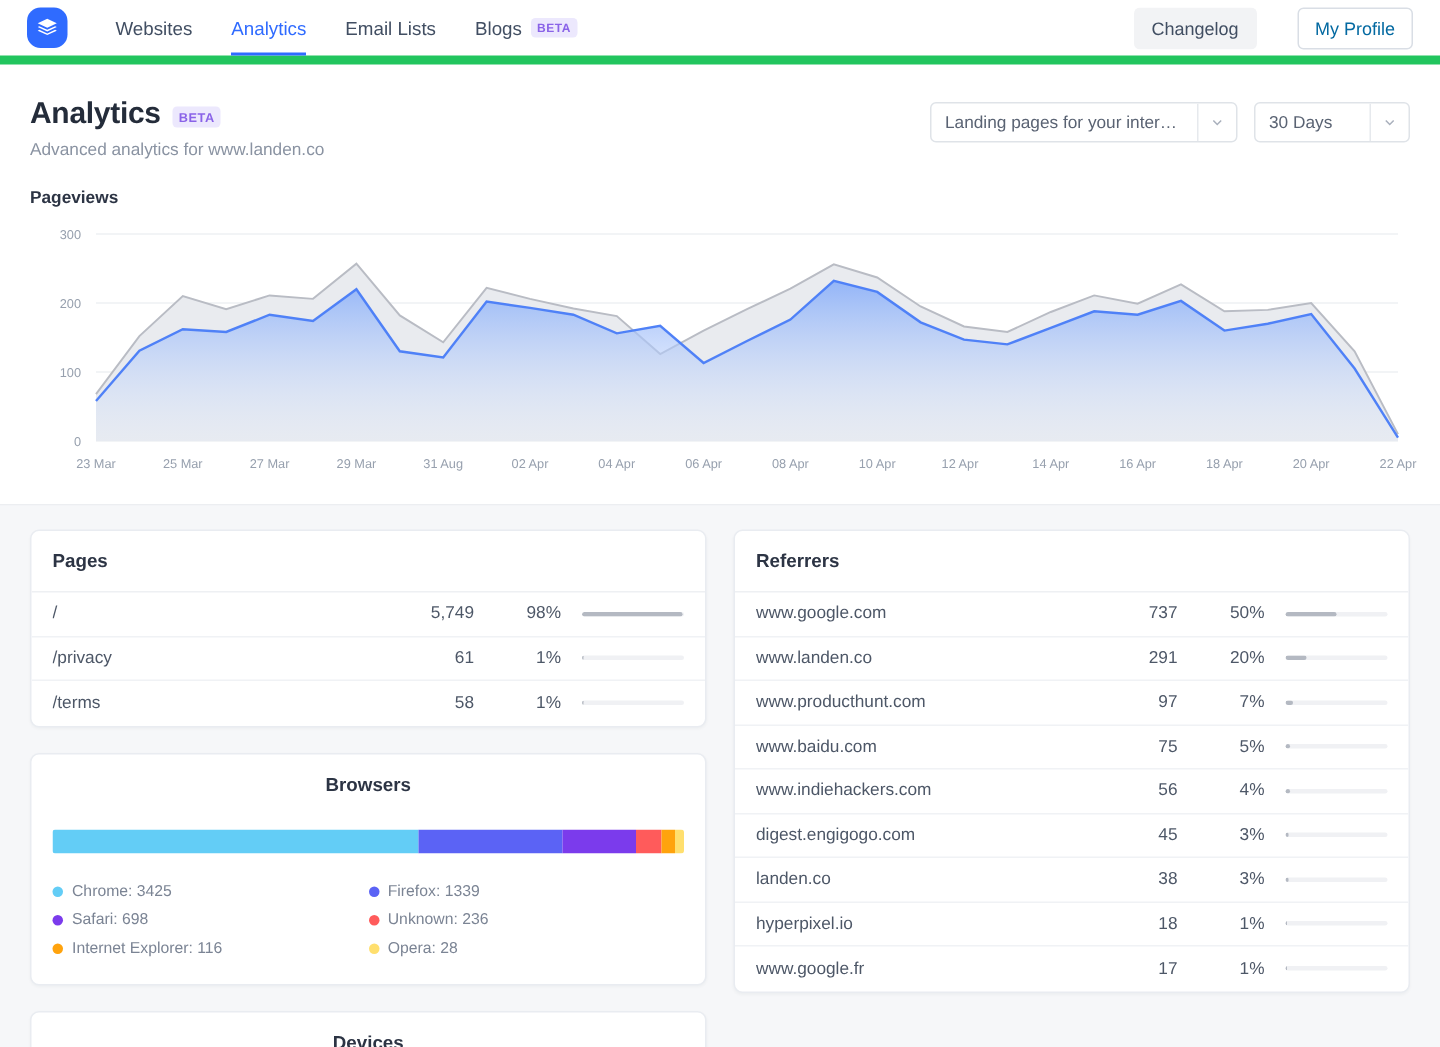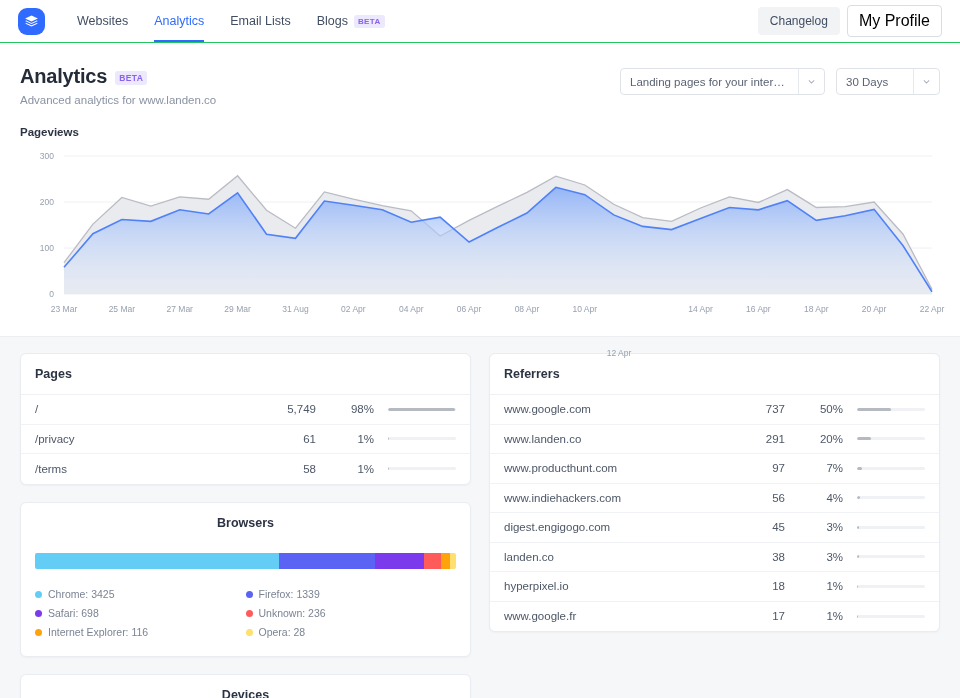--- a/index.html
+++ b/index.html
@@ -8,21 +8,21 @@
     font-family: "Liberation Sans", sans-serif;
     background: #f6f7f9;
     color: #3f4a5a;
     overflow: hidden;
   }
 
   
   .navbar {
     height: 43px;
     background: #ffffff;
-    border-bottom: 1px solid #22c55e;
+    border-bottom: 6px solid #22c55e;
     display: flex;
     align-items: center;
     padding: 0 18px;
     position: relative;
   }
   .logo {
     width: 27px; height: 27px;
     border-radius: 9px;
     background: #2f6bff;
     display: flex; align-items: center; justify-content: center;
@@ -69,28 +69,29 @@
     font-size: 12px;
     color: #414e62;
     background: #f2f3f5;
     border: 1px solid transparent;
     border-radius: 4px;
     padding: 6px 11px;
     cursor: pointer;
     font-family: inherit;
   }
   .btn-outline {
-    font-size: 16px;
-    color: #000000;
+    font-size: 12px;
+    color: #0369a1;
     background: #ffffff;
     border: 1px solid #d9dee5;
     border-radius: 4px;
     padding: 6px 11px;
     cursor: pointer;
     font-family: inherit;
+    margin-left: 20px;
   }
 
   
   .hero {
     background: #ffffff;
     padding: 22px 20px 14px 20px;
     border-bottom: 1px solid #eceef1;
   }
   .hero-head {
     display: flex;
@@ -348,21 +349,21 @@
       <div class="x-tick" style="left: 44px;">23 Mar</div>
       <div class="x-tick" style="left: 101.867px;">25 Mar</div>
       <div class="x-tick" style="left: 159.733px;">27 Mar</div>
       <div class="x-tick" style="left: 217.6px;">29 Mar</div>
       <div class="x-tick" style="left: 275.467px;">31 Aug</div>
       <div class="x-tick" style="left: 333.333px;">02 Apr</div>
       <div class="x-tick" style="left: 391.2px;">04 Apr</div>
       <div class="x-tick" style="left: 449.067px;">06 Apr</div>
       <div class="x-tick" style="left: 506.933px;">08 Apr</div>
       <div class="x-tick" style="left: 564.8px;">10 Apr</div>
-      <div class="x-tick" style="left: 599px; margin-top: 44px;">12 Apr</div>
+      <div class="x-tick" style="left: 620px;">12 Apr</div>
       <div class="x-tick" style="left: 680.533px;">14 Apr</div>
       <div class="x-tick" style="left: 738.4px;">16 Apr</div>
       <div class="x-tick" style="left: 796.267px;">18 Apr</div>
       <div class="x-tick" style="left: 854.133px;">20 Apr</div>
       <div class="x-tick" style="left: 912px;">22 Apr</div>
     </div>
 </div>
 
 <div class="content">
 
@@ -466,20 +467,28 @@
           </div>
           <div class="row">
             <div class="r-name">www.producthunt.com</div>
             <div class="r-count">97</div>
             <div class="r-pct">7%</div>
             <div class="r-bar">
               <i style="width: 7%;"></i>
             </div>
           </div>
           <div class="row">
+            <div class="r-name">www.baidu.com</div>
+            <div class="r-count">75</div>
+            <div class="r-pct">5%</div>
+            <div class="r-bar">
+              <i style="width: 5%;"></i>
+            </div>
+          </div>
+          <div class="row">
             <div class="r-name">www.indiehackers.com</div>
             <div class="r-count">56</div>
             <div class="r-pct">4%</div>
             <div class="r-bar">
               <i style="width: 4%;"></i>
             </div>
           </div>
           <div class="row">
             <div class="r-name">digest.engigogo.com</div>
             <div class="r-count">45</div>

